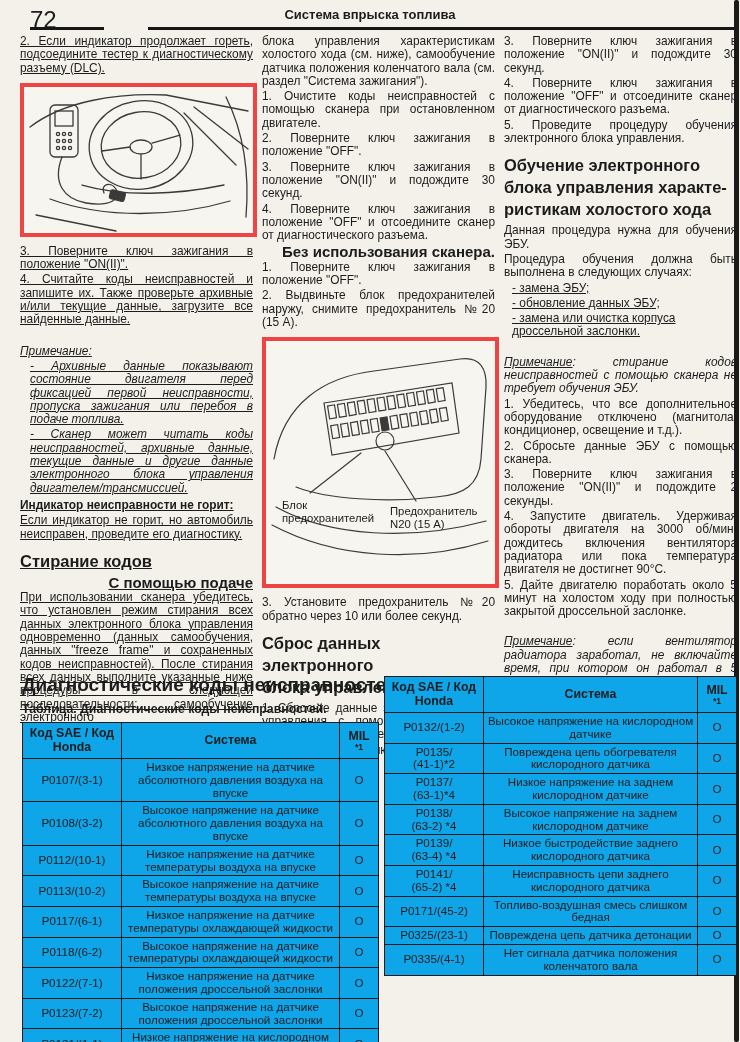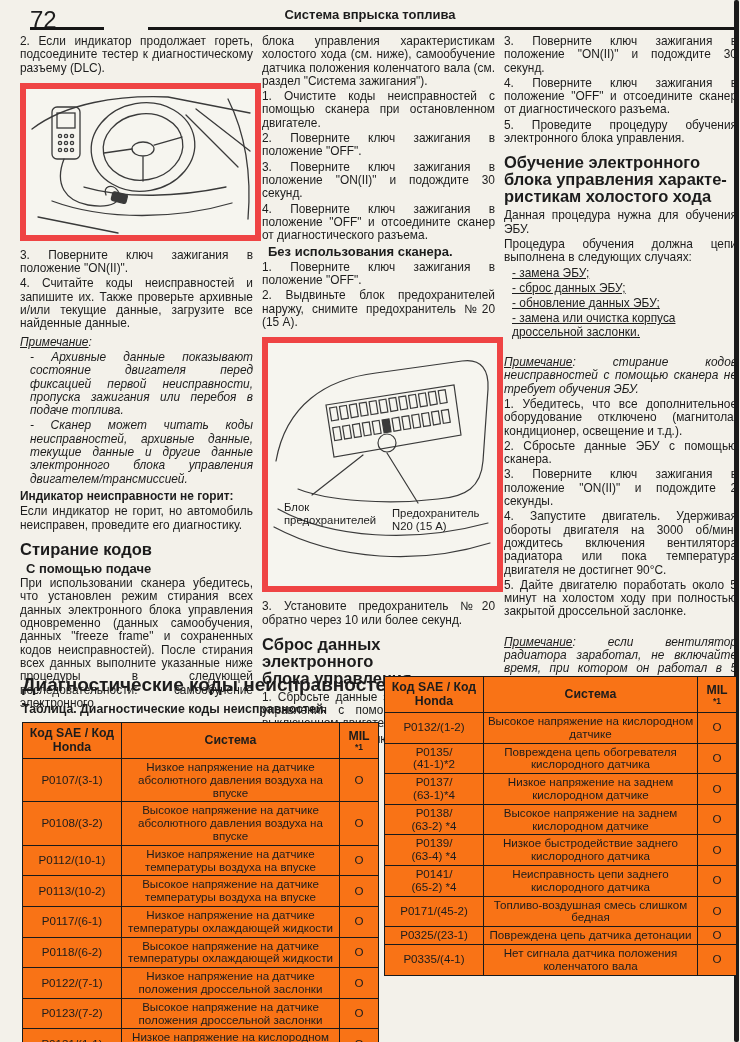--- a/index.html
+++ b/index.html
@@ -8,45 +8,45 @@
   
   .pagenum{position:absolute;left:30px;top:6px;font-size:24px;font-weight:normal;}
   .pagetitle{position:absolute;left:0;top:7px;width:740px;text-align:center;
              font-size:13px;font-weight:bold;}
   .rule{position:absolute;top:27px;height:3px;background:#161616;}
   .rule-a{left:30px;width:74px;}
   .rule-b{left:148px;width:586px;}
   .edge-bar{position:absolute;right:1px;top:0;width:5px;height:1042px;background:#1a1a1a;border-radius:2px;}
   
   .col{position:absolute;top:35px;width:233px;font-size:11.9px;line-height:13.3px;}
-  .col-left{left:20px;}
+  .col-left{left:20px;text-decoration:underline;}
   .col-mid{left:262px;}
   .col-right{left:504px;}
   p{margin:0 0 2px 0;text-align:justify;}
-  .h2{font-size:16.5px;line-height:17px;font-weight:bold;margin:9px 0 4px 0;
+  .h2{font-size:16.5px;line-height:22px;font-weight:bold;margin:9px 0 4px 0;
       text-align:left;white-space:pre-line;}
-  .h3{font-size:13px;font-weight:bold;margin:3px 0 2px 0;text-align:left;padding-left:6px;}
+  .h3{font-size:15px;font-weight:bold;margin:3px 0 2px 0;text-align:right;padding-left:6px;}
   .bold-lead{font-weight:bold;margin-top:4px;}
-  .note-label{margin-top:5px;}
+  .note-label{margin-top:18px;}
   .note-label .lbl{font-style:italic;text-decoration:underline;}
   .note-label .cl{font-style:italic;}
   .note-item{font-style:italic;padding-left:10px;}
   .note-inline{font-style:italic;margin-top:17px;}
   .note-inline .lbl{text-decoration:underline;}
   .bullet{padding-left:8px;text-align:left;text-decoration:underline;}
   
-  .fig{position:relative;border:6px solid #ef4444;background:#f6f5ef;margin:8px 0 8px 0;}
+  .fig{position:relative;border:4px solid #ef4444;background:#f6f5ef;margin:8px 0 8px 0;}
   .fig-dash{width:229px;height:146px;}
   .fig-fuse{width:229px;height:243px;}
   .fig svg{display:block;}
   .fig-label{position:absolute;font-size:11.3px;line-height:13px;text-align:left;color:#1c1c1c;}
   
   .dtc-heading{position:absolute;left:22px;top:674px;font-size:19px;font-weight:bold;}
   .dtc-caption{position:absolute;left:22px;top:702px;font-size:12.3px;font-weight:bold;}
-  table.dtc{position:absolute;border-collapse:collapse;background:#f97316;}
+  table.dtc{position:absolute;border-collapse:collapse;background:#0ea5e9;}
   table.t-left{left:22px;top:722px;width:357px;}
   table.t-right{left:384px;top:676px;width:353px;}
   table.dtc th,table.dtc td{border:1.6px solid #1a1a1a;padding:2px 3px;
       font-size:11.6px;line-height:12.8px;vertical-align:middle;text-align:center;}
   table.dtc th{font-weight:bold;font-size:12.3px;line-height:13.5px;padding:4px 3px;}
   .w-code{width:92px;}
   .w-mil{width:32px;}
   td.c-code{white-space:pre-line;}
   .milnote{font-size:8.5px;font-weight:bold;line-height:8px;text-align:center;}
 </style>
@@ -169,23 +169,22 @@
   </div>
 
   <div class="col col-right">
     <p>3. Поверните ключ зажигания в положение "ON(II)" и подождите 30 секунд.</p>
     <p>4. Поверните ключ зажигания в положение "OFF" и отсоедините сканер от диагностического разъема.</p>
     <p>5. Проведите процедуру обучения электронного блока управления.</p>
     <div class="h2">Обучение электронного
 блока управления характе-
 ристикам холостого хода</div>
     <p>Данная процедура нужна для обучения ЭБУ.</p>
-    <p>Процедура обучения должна цепи выполнена в следующих случаях:</p>
+    <p>Процедура обучения должна быть выполнена в следующих случаях:</p>
     <p class="bullet">- замена ЭБУ;</p>
-    <p class="bullet">- сброс данных ЭБУ;</p>
     <p class="bullet">- обновление данных ЭБУ;</p>
     <p class="bullet">- замена или очистка корпуса дроссельной заслонки.</p>
     <p class="note-inline">
       <span class="lbl">Примечание</span><span>: стирание кодов неисправностей с помощью сканера не требует обучения ЭБУ.</span>
     </p>
     <p>1. Убедитесь, что все дополнительное оборудование отключено (магнитола, кондиционер, освещение и т.д.).</p>
     <p>2. Сбросьте данные ЭБУ с помощью сканера.</p>
     <p>3. Поверните ключ зажигания в положение "ON(II)" и подождите 2 секунды.</p>
     <p>4. Запустите двигатель. Удерживая обороты двигателя на 3000 об/мин, дождитесь включения вентилятора радиатора или пока температура двигателя не достигнет 90°С.</p>
     <p>5. Дайте двигателю поработать около 5 минут на холостом ходу при полностью закрытой дроссельной заслонке.</p>

